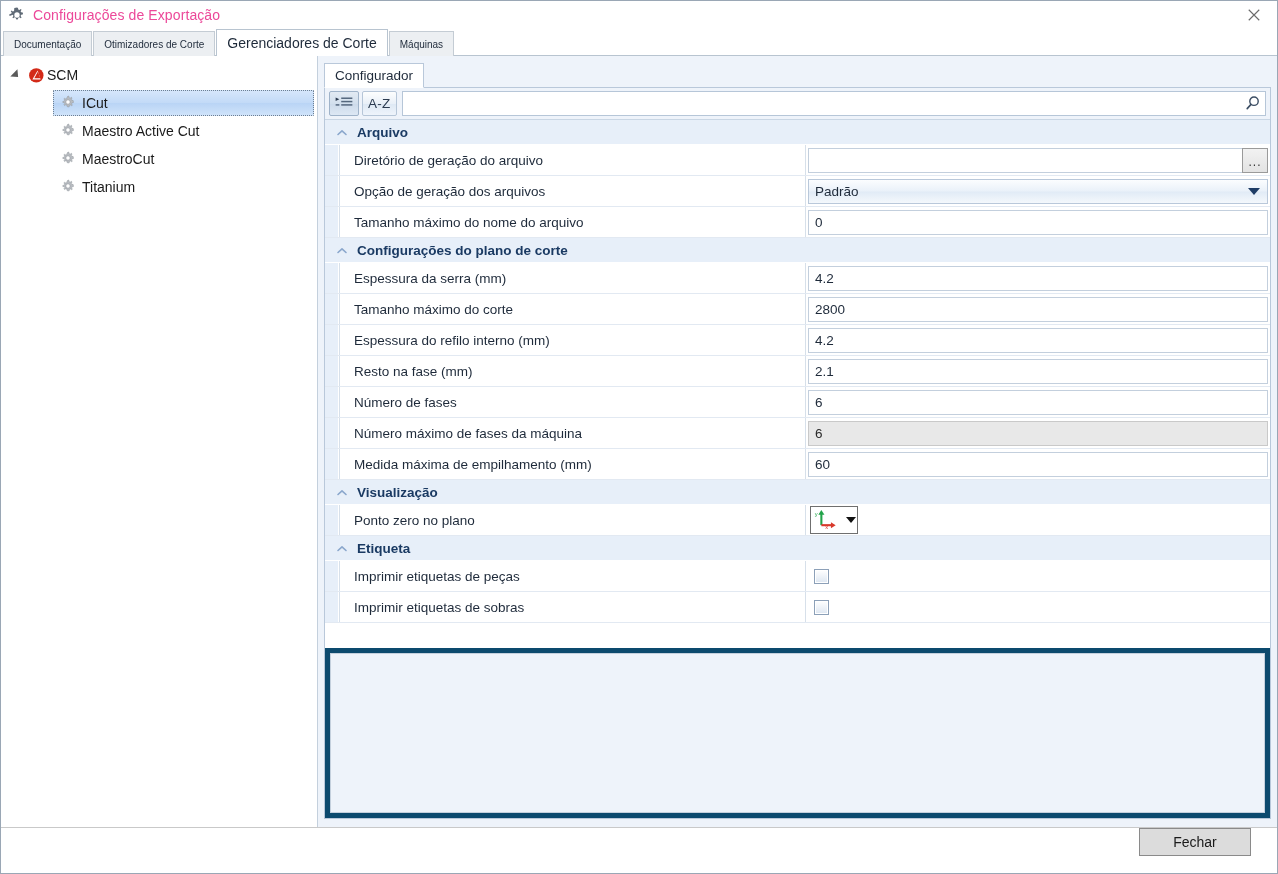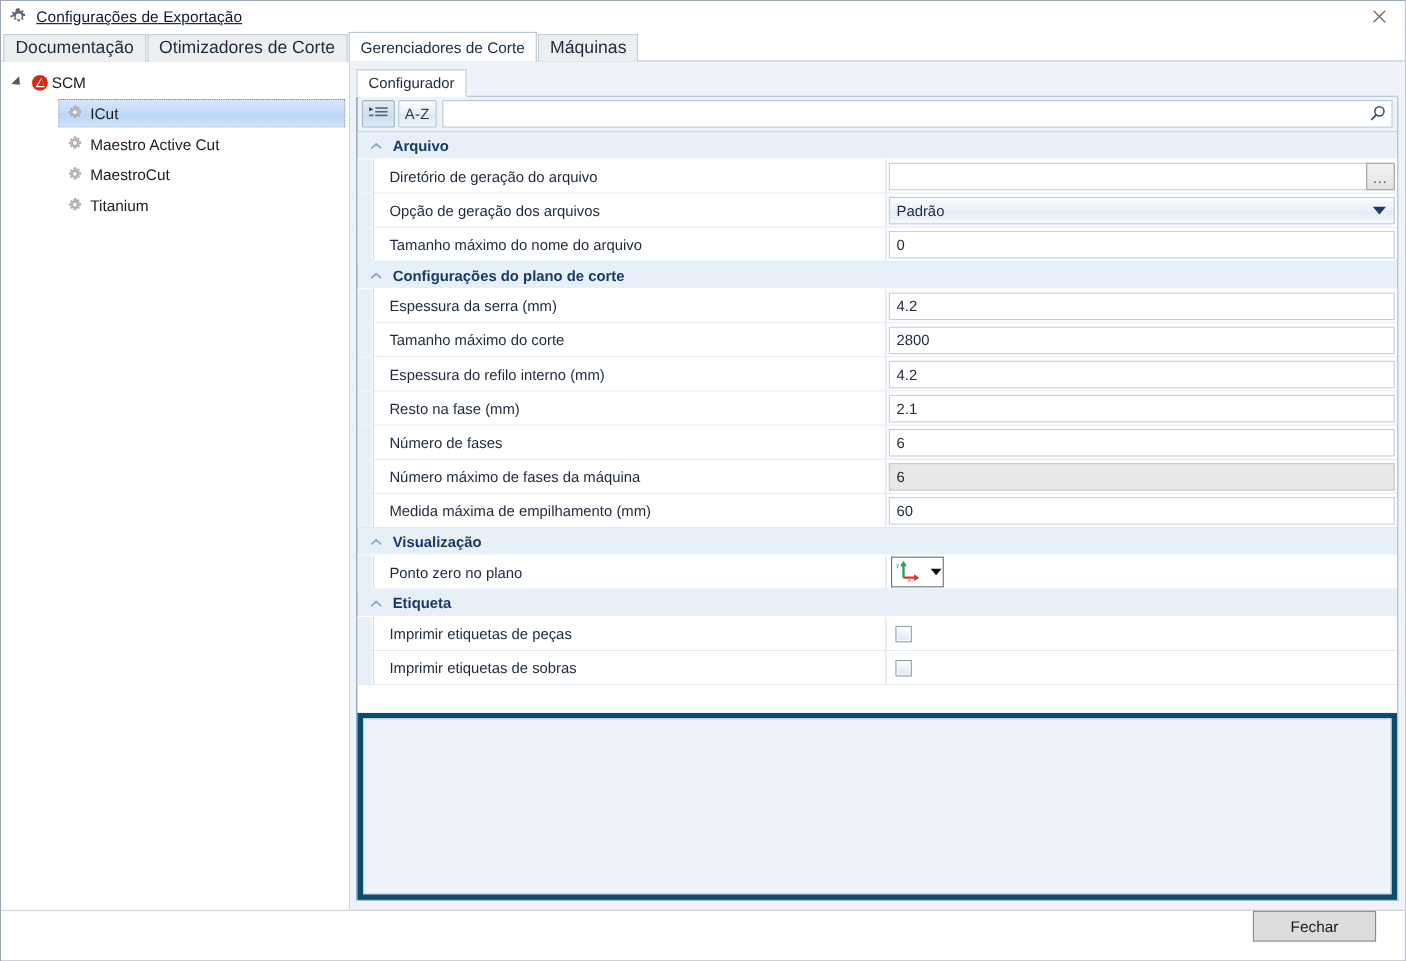--- a/index.html
+++ b/index.html
@@ -27,21 +27,21 @@
     background: #ffffff;
     display: flex; align-items: center;
     padding-left: 8px;
     position: relative;
   }
   #titlebar .gear-glyph {
     width: 16px; height: 16px; margin-right: 8px;
     display: inline-block; position: relative; top: 0px;
   }
   #title-text {
-    color: #0f172a; font-size: 14px; letter-spacing: .1px; text-decoration: underline;
+    color: #ec4899; font-size: 14px; letter-spacing: .1px;
   }
   #close-btn {
     position: absolute; right: 0; top: 0;
     width: 46px; height: 27px;
     display: flex; align-items: center; justify-content: center;
     color: #5a5a5a; font-size: 17px; line-height: 1;
     cursor: default;
   }
 
   
@@ -53,21 +53,21 @@
     position: relative;
   }
   #tabstrip::after {
     content: ""; position: absolute; left: 0; right: 0; bottom: 0;
     height: 1px; background: #b8c4d0;
   }
   .tab {
     height: 25px;
     display: flex; align-items: center;
     padding: 0 10px;
-    font-size: 16px;
+    font-size: 10px;
     background: #eceff2;
     border: 1px solid #c4ccd4;
     border-bottom: none;
     margin-right: 1px;
     color: #1e2a3a;
     position: relative; z-index: 1;
     cursor: default;
   }
   .tab.active {
     background: #ffffff;

